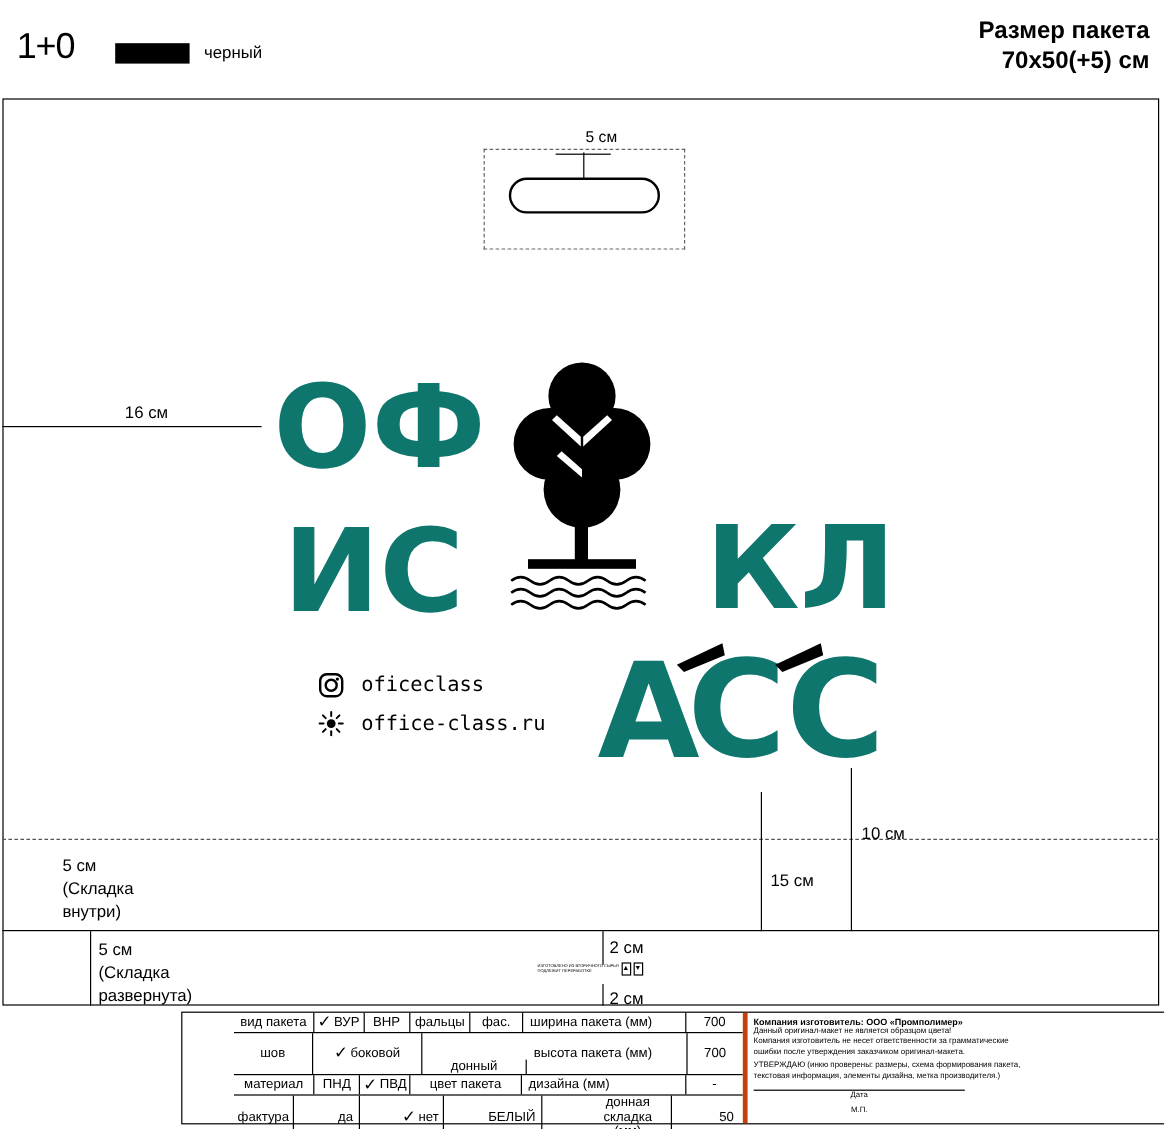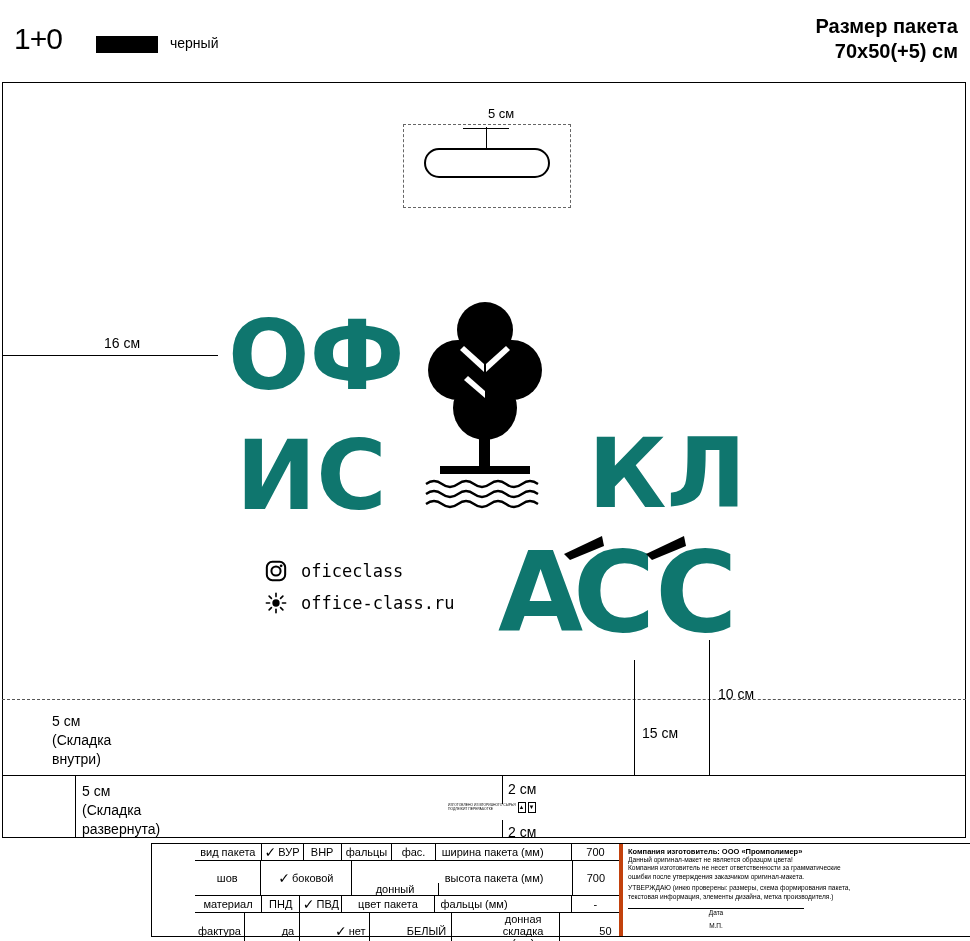--- a/index.html
+++ b/index.html
@@ -423,21 +423,21 @@
       <div class="srow">
         <div class="cell c-label">материал</div>
         <div class="cell c-chk">
             <span>ПНД</span>
           </div>
         <div class="cell c-chk">
             <span class="chk">✓</span>
             <span>ПВД</span>
           </div>
         <div class="cell c-bel">цвет пакета</div>
-        <div class="cell c-dim">фальцы (мм)</div>
+        <div class="cell c-dim">дизайна (мм)</div>
         <div class="cell c-val">-</div>
       </div>
 
       <div class="srow">
         <div class="cell c-label">фактура</div>
         <div class="cell c-chk">
             <span>да</span>
           </div>
         <div class="cell c-chk">
             <span class="chk">✓</span>

